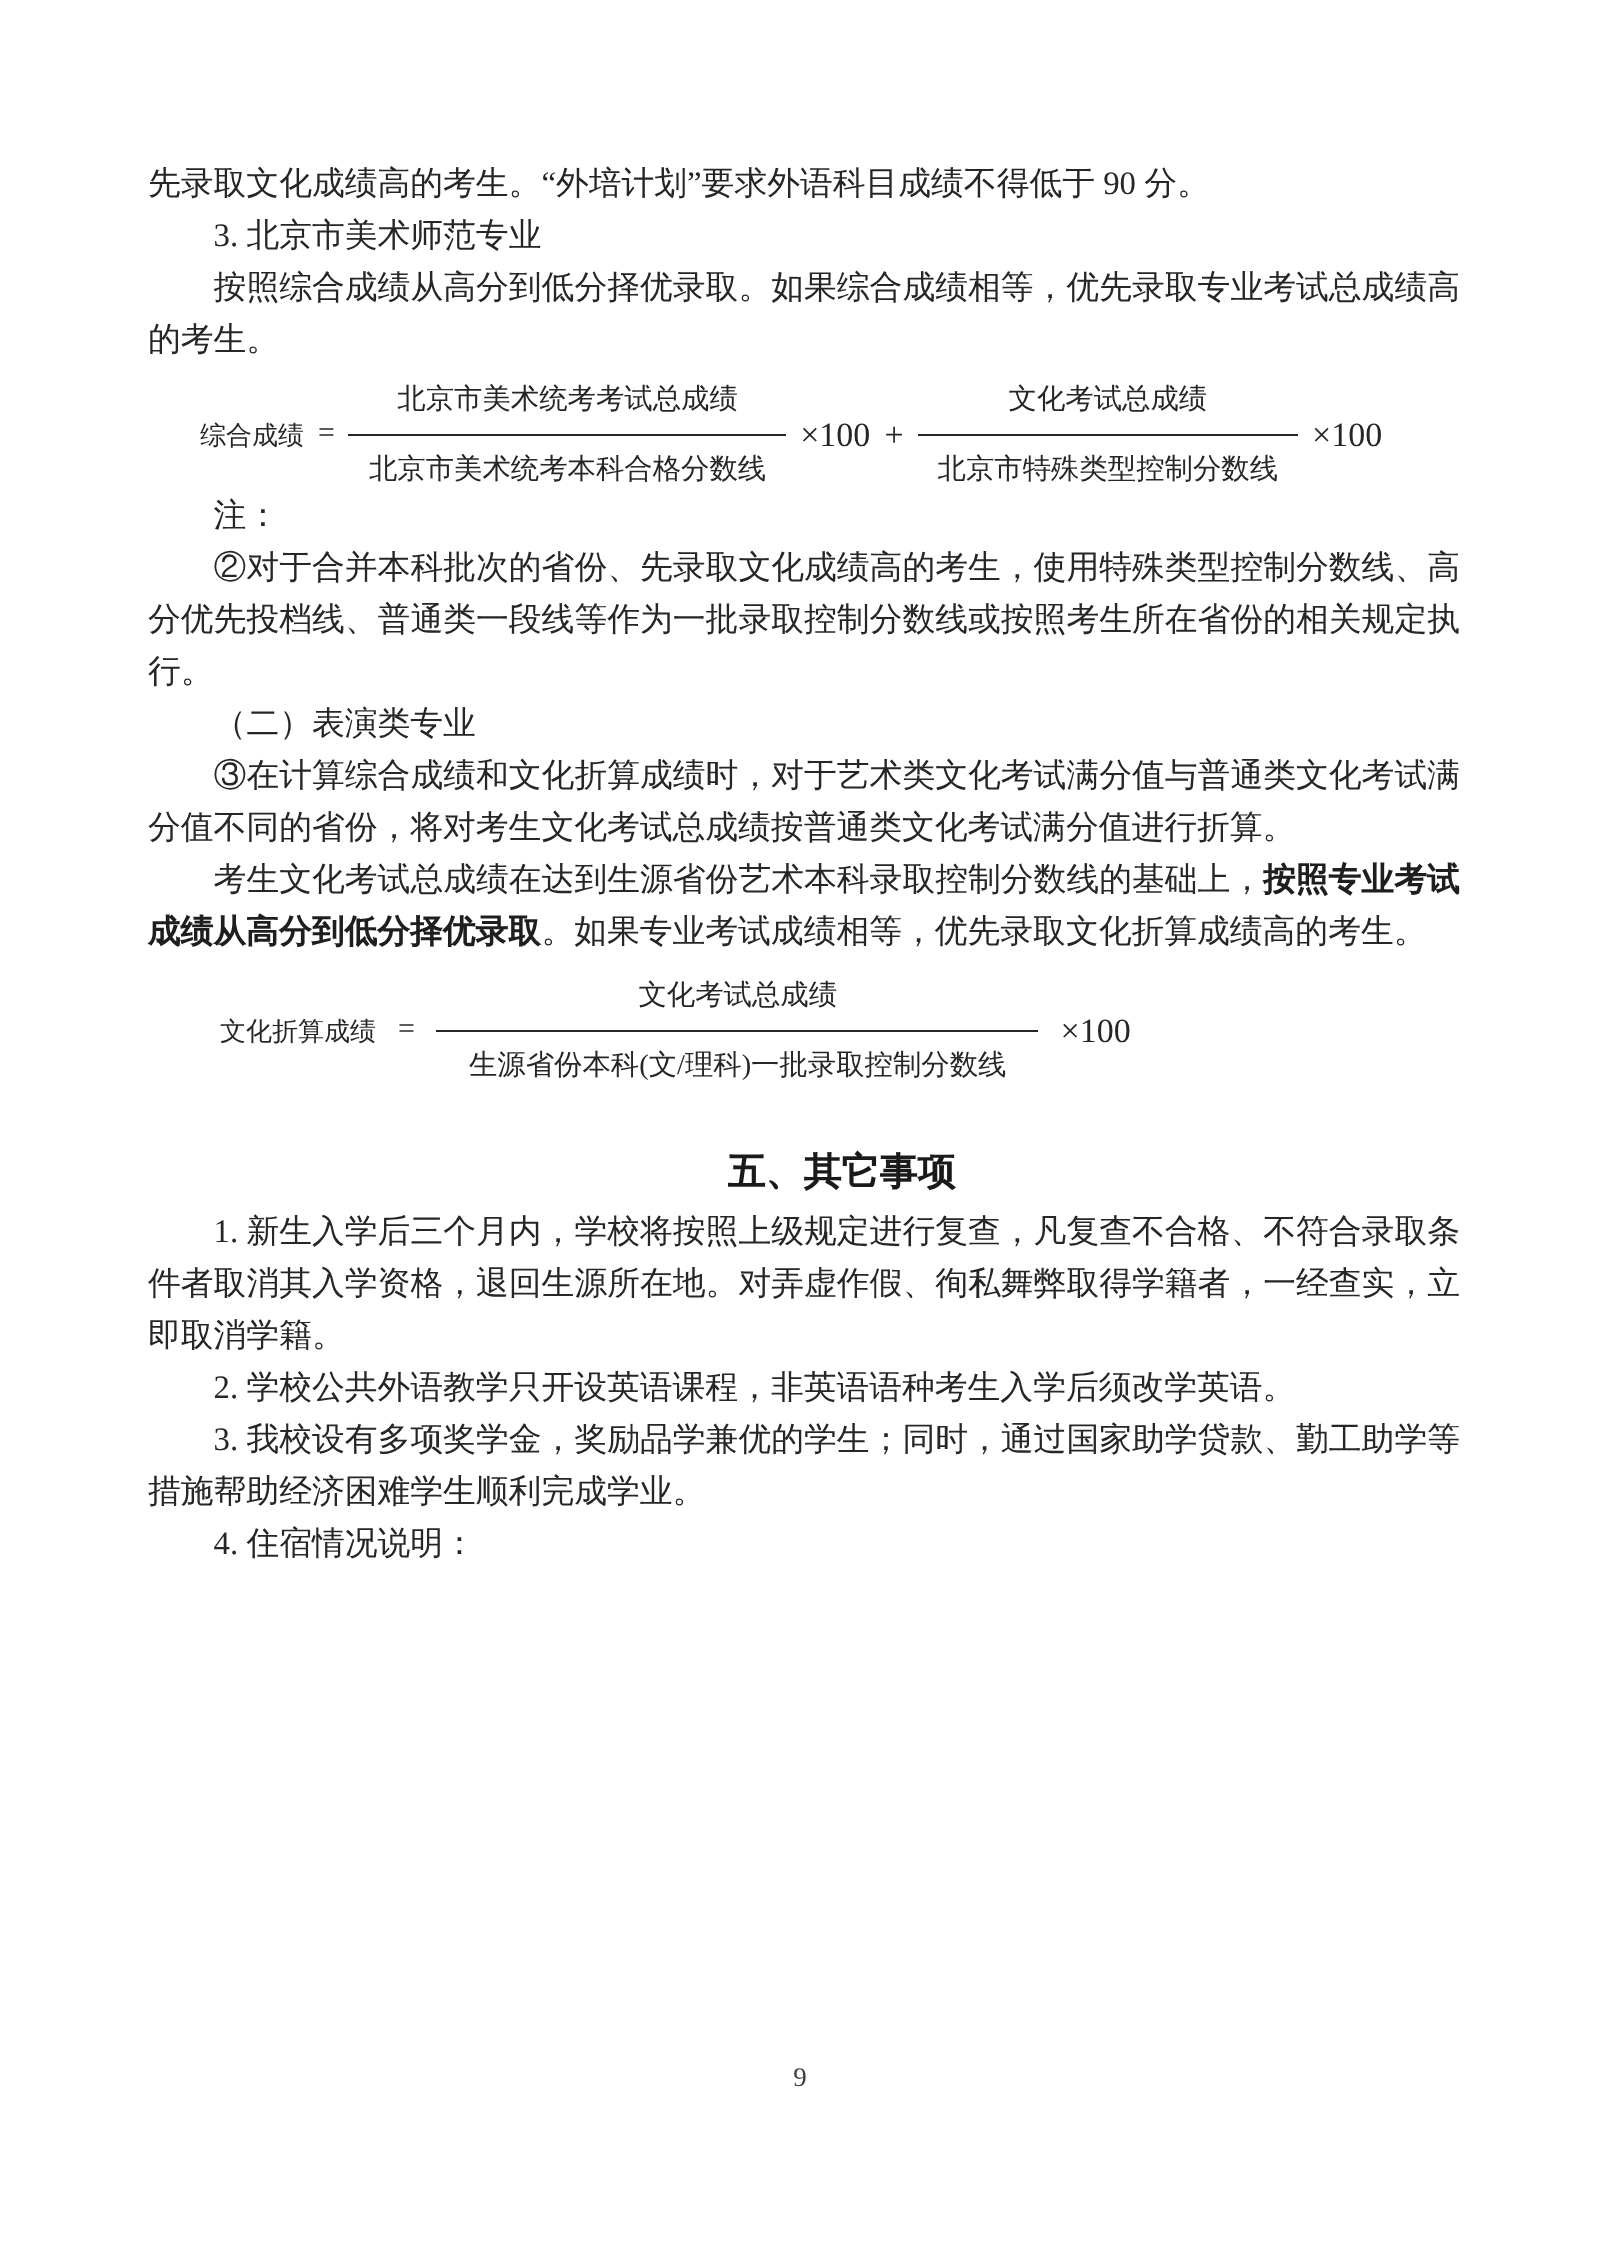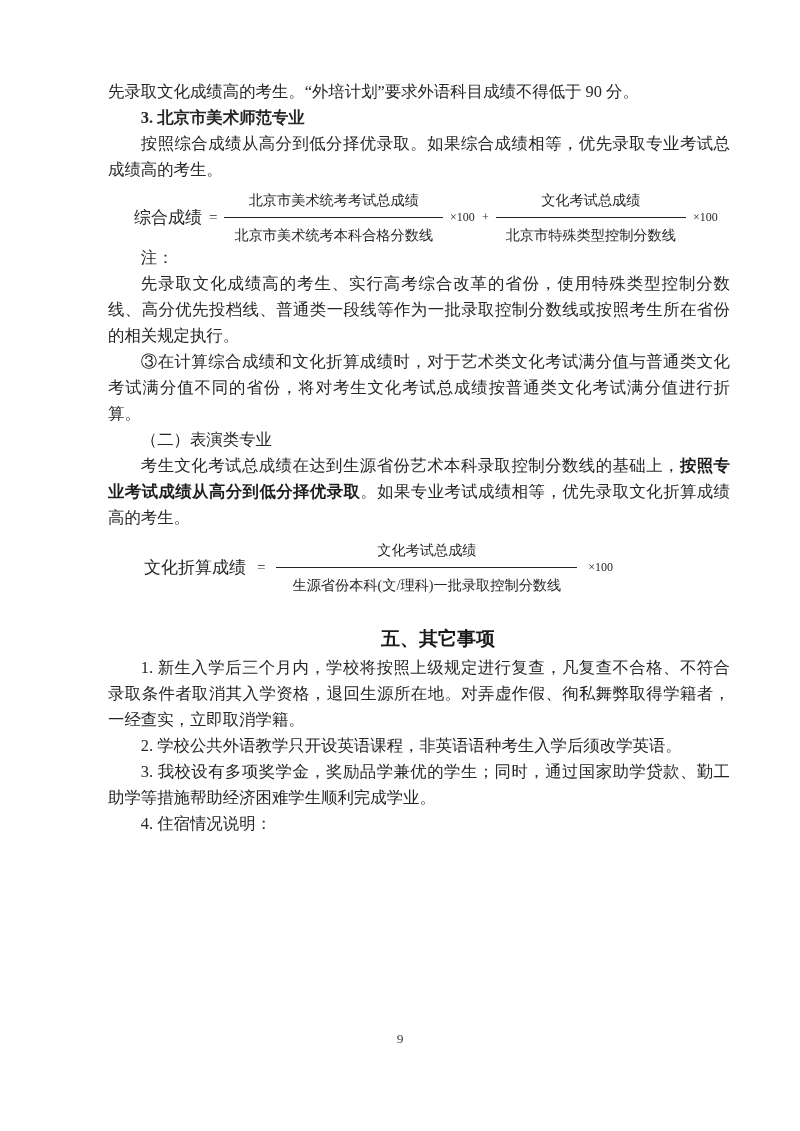--- a/index.html
+++ b/index.html
@@ -8,49 +8,48 @@
     width:800px;height:1131px;
     background:#ffffff;
     font-family:"Liberation Serif","DejaVu Serif",serif;
     color:#262626;
     overflow:hidden;
     box-sizing:border-box;
   }
   .content{
     box-sizing:border-box;
     padding:79px 70px 0 74px; 
-    margin-left:34px;
   }
   p.body{
     margin:0;
     font-size:16.4px;
     line-height:26px;
     text-align:justify;
     letter-spacing:0;
   }
   .ind{text-indent:2em;}
-  .mt5{margin-top:5px;font-weight:bold;}
+  .mt5{margin-top:5px;}
   .mt6{margin-top:6px;}
   .mt14{margin-top:14px;}
   .mt19{margin-top:19px;}
   .mt2{margin-top:2px;}
   strong{font-weight:bold;color:#1e1e1e;}
 
   
   .formula{
     display:flex;
     align-items:center;
     font-size:16px;
     color:#262626;
   }
   .f1{margin:7px 0 0 26px;gap:7px;}
   .f2{margin:9px 0 0 36px;gap:11px;}
-  .flabel{font-size:17px;white-space:nowrap;}
+  .flabel{font-size:13px;white-space:nowrap;}
   .feq{font-size:15px;}
-  .fop{font-size:12px;white-space:nowrap;}
+  .fop{font-size:17px;white-space:nowrap;}
   .frac{
     display:inline-flex;
     flex-direction:column;
     align-items:center;
     text-align:center;
   }
   .frac .num,.frac .den{
     padding:0 10px;
     font-size:14.2px;
     line-height:20px;
@@ -105,24 +104,24 @@
       <span class="fop">+</span>
       <span class="frac">
         <span class="num">文化考试总成绩</span>
         <span class="bar"></span>
         <span class="den">北京市特殊类型控制分数线</span>
       </span>
       <span class="fop">×100</span>
     </div>
 
     <p class="body ind mt14">注：</p>
-    <p class="body ind">先录取文化成绩高的考生、实行高考综合改革的省份，使用特殊类型控制分数线、高分优先投档线、普通类一段线等作为一批录取控制分数线或按照考生所在省份的相关规定执行。</p>
+    <p class="body ind">②对于合并本科批次的省份、先录取文化成绩高的考生，使用特殊类型控制分数线、高分优先投档线、普通类一段线等作为一批录取控制分数线或按照考生所在省份的相关规定执行。</p>
+    <p class="body ind mt19">（二）表演类专业</p>
+
     <p class="body ind">③在计算综合成绩和文化折算成绩时，对于艺术类文化考试满分值与普通类文化考试满分值不同的省份，将对考生文化考试总成绩按普通类文化考试满分值进行折算。</p>
-
-    <p class="body ind mt19">（二）表演类专业</p>
 
     <p class="body ind"><span>考生文化考试总成绩在达到生源省份艺术本科录取控制分数线的基础上，</span><strong>按照专业考试成绩从高分到低分择优录取</strong><span>。如果专业考试成绩相等，优先录取文化折算成绩高的考生。</span></p>
 
     <div class="formula f2">
       <span class="flabel">文化折算成绩</span>
       <span class="feq">=</span>
       <span class="frac">
         <span class="num">文化考试总成绩</span>
         <span class="bar"></span>
         <span class="den">生源省份本科(文/理科)一批录取控制分数线</span>

